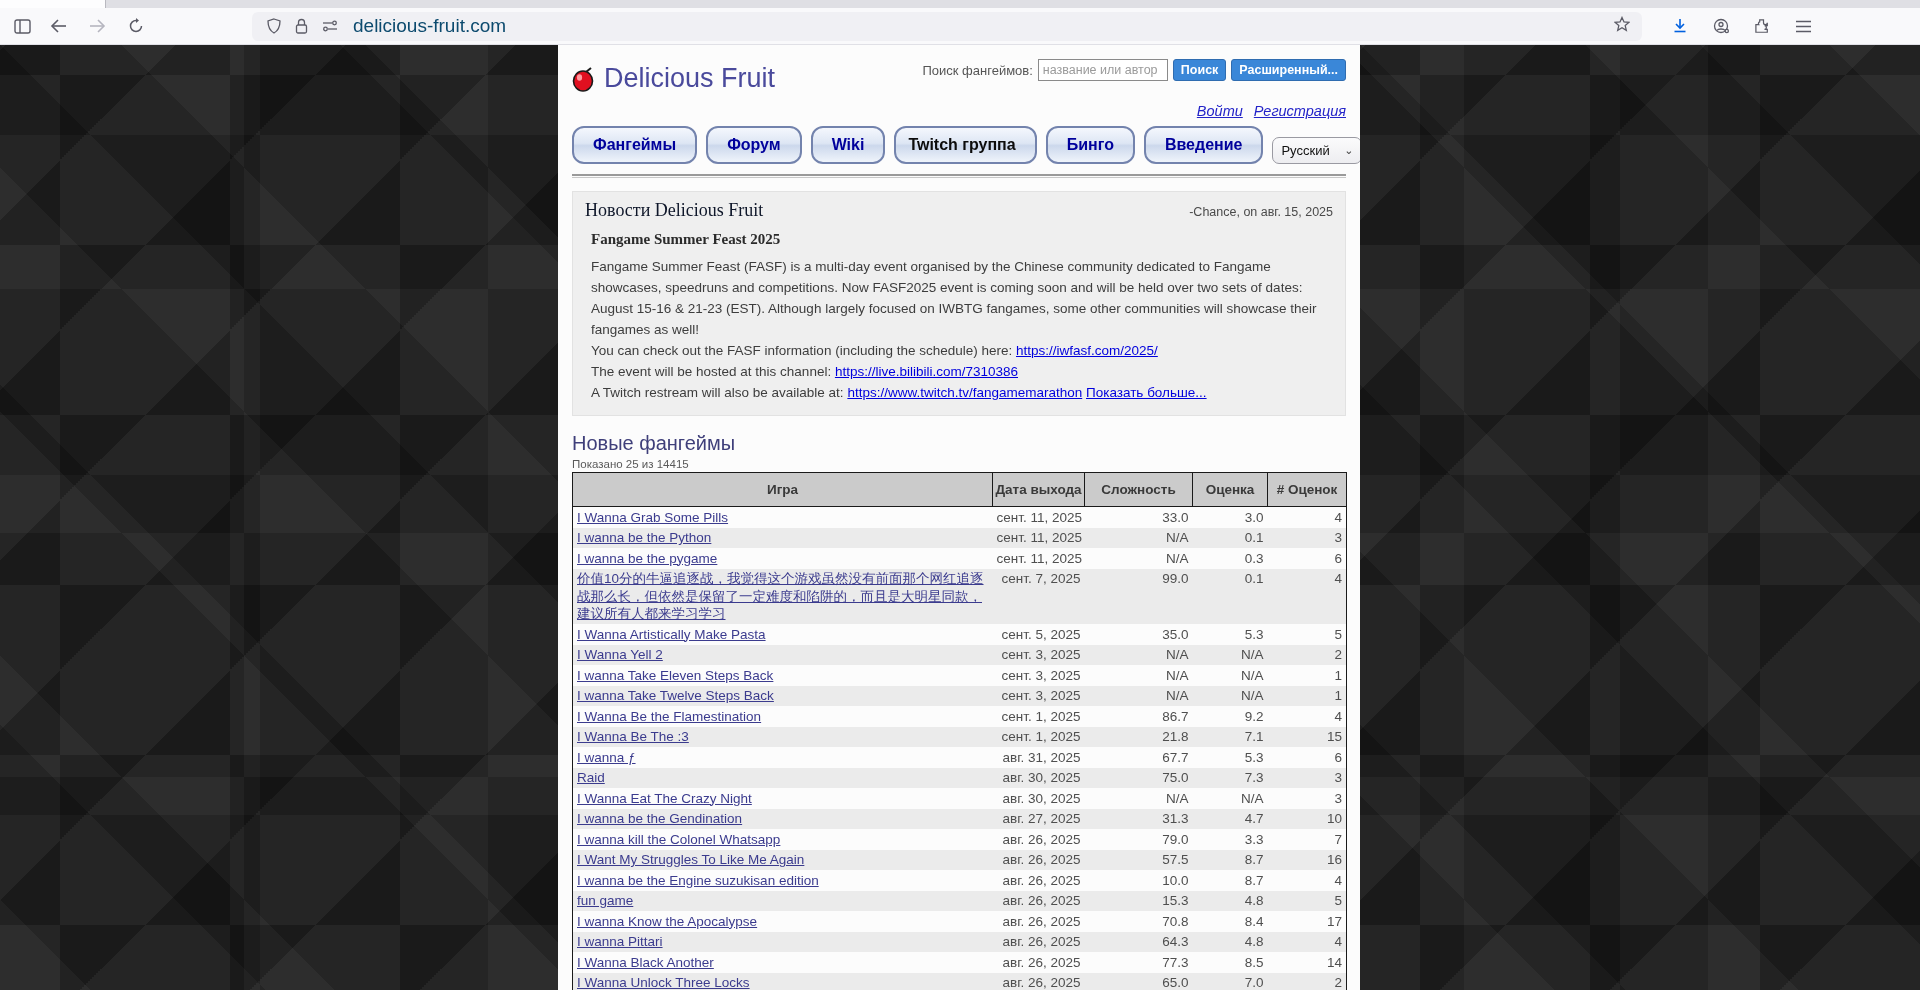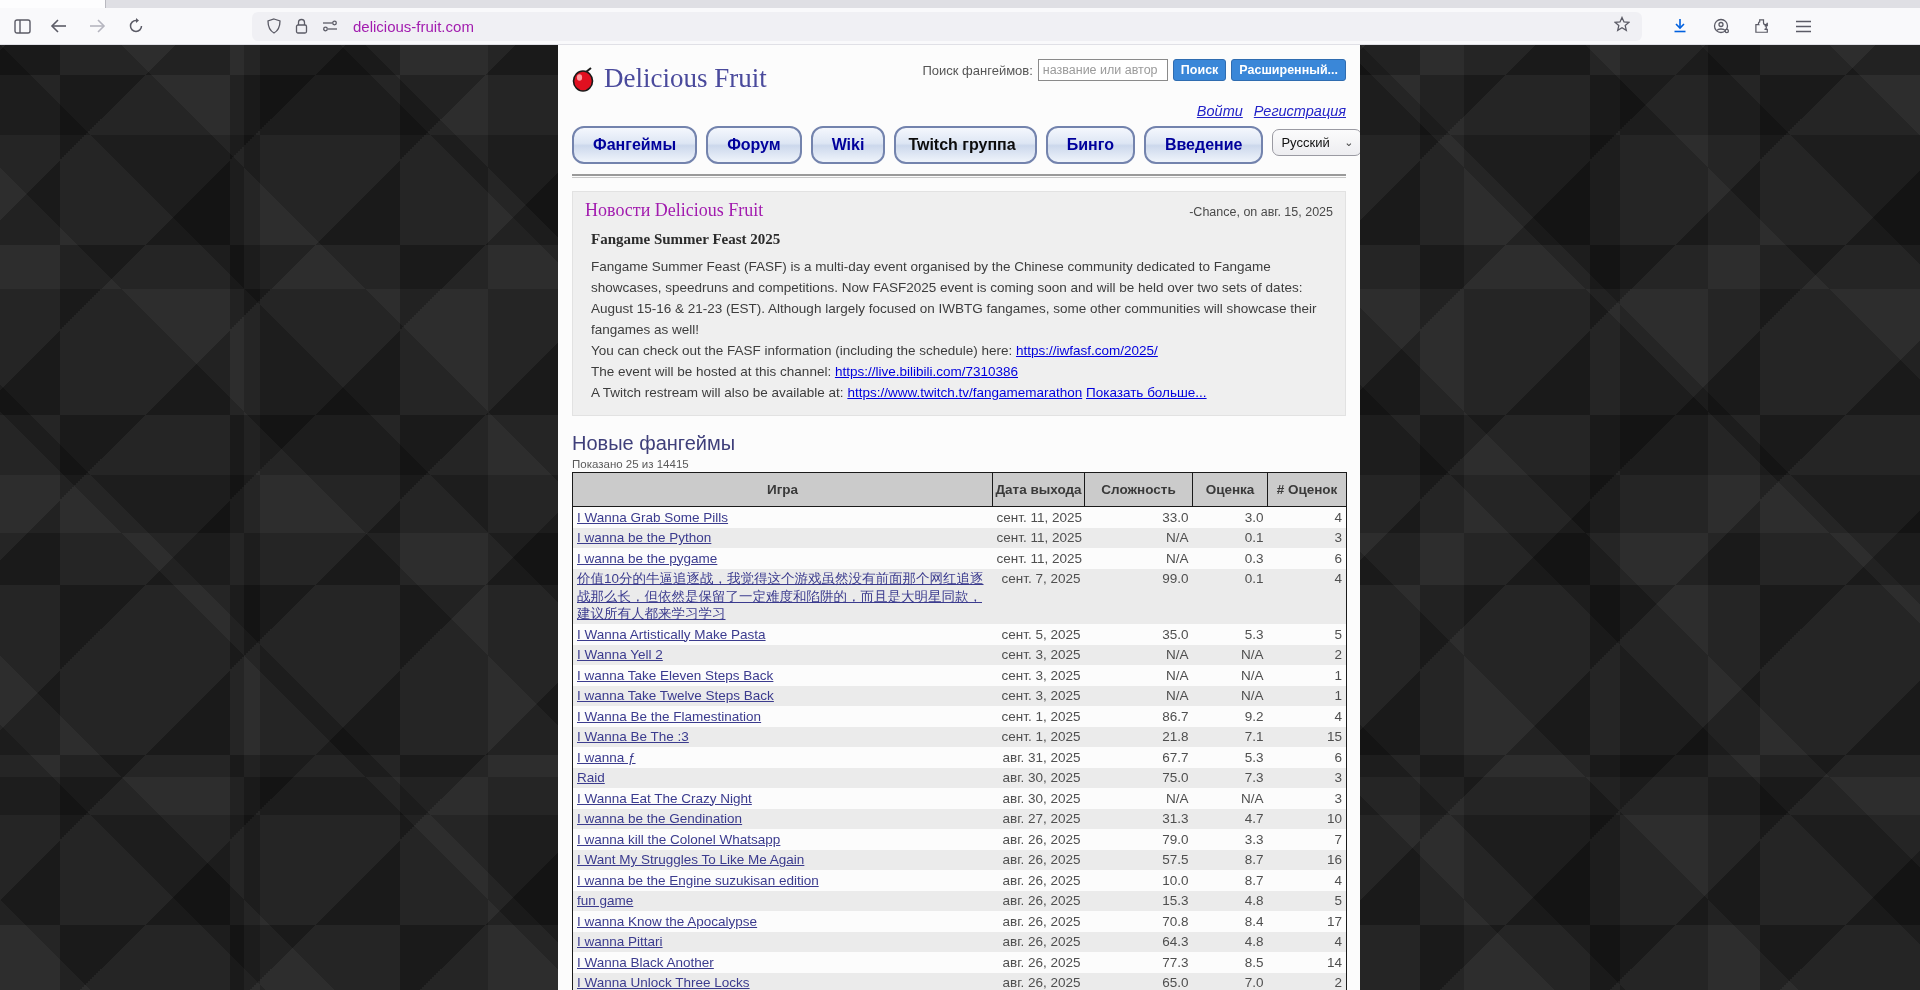--- a/index.html
+++ b/index.html
@@ -14,21 +14,21 @@
   .tb-icon { width:32px; height:28px; display:flex; align-items:center; justify-content:center; color:#5b5b66; border-radius:4px; flex:0 0 auto; }
   .tb-icon svg { display:block; }
   .tb-icon.disabled { color:#b5b5bf; }
   .i-sidebar { margin-left:6px; }
   .i-back { margin-left:4px; }
   .i-fwd { margin-left:7px; }
   .i-reload { margin-left:7px; }
 
   .urlbar { margin-left:100px; width:1390px; height:29px; background:#f0f0f4; border-radius:6px; display:flex; align-items:center; padding:0 8px; }
   .urlbar .u-icon { color:#5b5b66; margin:0 7px; flex:0 0 auto; display:flex; }
-  .url-text { font-size:15px; color:#a21caf; margin-left:8px; flex:1 1 auto; }
+  .url-text { font-size:19px; color:#0c4a6e; margin-left:8px; flex:1 1 auto; }
   .star { color:#5b5b66; margin-right:4px; }
 
   .tb-right { display:flex; align-items:center; margin-left:22px; gap:9px; }
   .dl-blue { color:#0060df; }
 
   
   .page { height:945px; position:relative; background-color:#252525;
     background-image:
       linear-gradient(45deg, rgba(255,255,255,0.035) 25%, transparent 25%, transparent 75%, rgba(255,255,255,0.035) 75%),
       linear-gradient(135deg, rgba(0,0,0,0.30) 25%, transparent 25%, transparent 75%, rgba(0,0,0,0.30) 75%),
@@ -36,46 +36,46 @@
     background-size:244px 244px, 170px 170px, 340px 340px;
     background-position:0 0, 60px 30px, -80px 90px;
   }
 
   .content { position:absolute; left:558px; top:0; width:802px; height:945px; background:#fcfcfc; padding:10px 14px 0 14px; overflow:hidden; }
 
   
   .hdr-top { display:flex; justify-content:space-between; align-items:flex-start; }
   .logo { display:flex; align-items:center; margin-top:8px; }
   .logo svg { margin-right:8px; }
-  .logo-text { font-family:Liberation Serif, serif; font-size:27px; color:#4a4a9c; }
+  .logo-text { font-family:Liberation Sans, sans-serif; font-size:27px; color:#4a4a9c; }
 
   .search-row { display:flex; align-items:center; margin-top:4px; }
   .search-label { font-size:13px; color:#555; margin-right:5px; }
   .search-input { width:130px; height:22px; border:1px solid #8a8a8a; background:#fff; font-size:12.5px; padding:0 4px; color:#8b5cf6; font-family:"Liberation Sans",sans-serif; }
   .search-input::placeholder { color:#9a9a9a; }
   .btn-blue { background:#3a87d8; border:1px solid #2f6cb0; color:#fff; font-weight:bold; font-size:12.5px; padding:3px 7px; border-radius:3px; margin-left:5px; cursor:pointer; font-family:"Liberation Sans",sans-serif; }
 
   .auth-row { text-align:right; margin-top:9px; font-size:14.5px; }
   .auth-row a { color:#2323c8; font-style:italic; text-decoration:underline; margin-left:7px; }
 
-  .nav-row { display:flex; align-items:center; margin-top:7px; }
+  .nav-row { display:flex; align-items:flex-end; margin-top:7px; }
   .nav-btn { border:2px solid #7383ad; border-radius:12px; padding:8px 19px; font-size:16px; font-weight:bold; color:#00009c;
     background:linear-gradient(180deg,#f4f7fd 0%,#dde6f4 45%,#ccd8ec 52%,#eff4fb 100%);
     margin-right:9px; cursor:pointer; white-space:nowrap; }
   .nav-btn.black { color:#0c0c0c;padding-left:12px; }
   .lang-wrap { margin-left:auto; margin-top:-6px; }
   .lang-select { width:90px; height:27px; border:1px solid #9a9aa2; border-radius:7px; background:linear-gradient(#fbfbfc,#ededf0); display:flex; align-items:center; justify-content:space-between; padding:0 8px; font-size:13px; color:#111; cursor:pointer; }
   .lang-select .chev { font-size:11px; color:#444; }
 
   .hdr-divider { margin-top:10px; height:4px; border-top:2px solid #9a9a9a; border-bottom:1px solid #c8c8c8; }
 
   
   .news-box { margin-top:13px; background:#efefef; border:1px solid #e2e2e2; padding:8px 12px 12px 12px; }
   .news-head { display:flex; justify-content:space-between; align-items:baseline; }
-  .news-title { font-family:"Liberation Serif", serif; font-size:18px; color:#a21caf; }
+  .news-title { font-family:"Liberation Serif", serif; font-size:18px; color:#0f172a; }
   .news-byline { font-size:12.5px; color:#4a4a4a; }
   .article-title { font-family:"Liberation Serif", serif; font-weight:bold; font-size:15px; color:#2b2b2b; margin:10px 0 8px 6px; }
   .news-body { margin-left:6px; font-size:13.5px; color:#3d3d3d; line-height:21px; }
   .news-body a { color:#0000dd; }
   .news-line { margin-top:0; }
 
   
   .games-heading { font-family:Liberation Sans, sans-serif; font-size:20px; color:#3f3f7a; margin-top:16px; }
   .shown-count { font-size:11.5px; color:#5a5a5a; margin-top:3px; }
 

